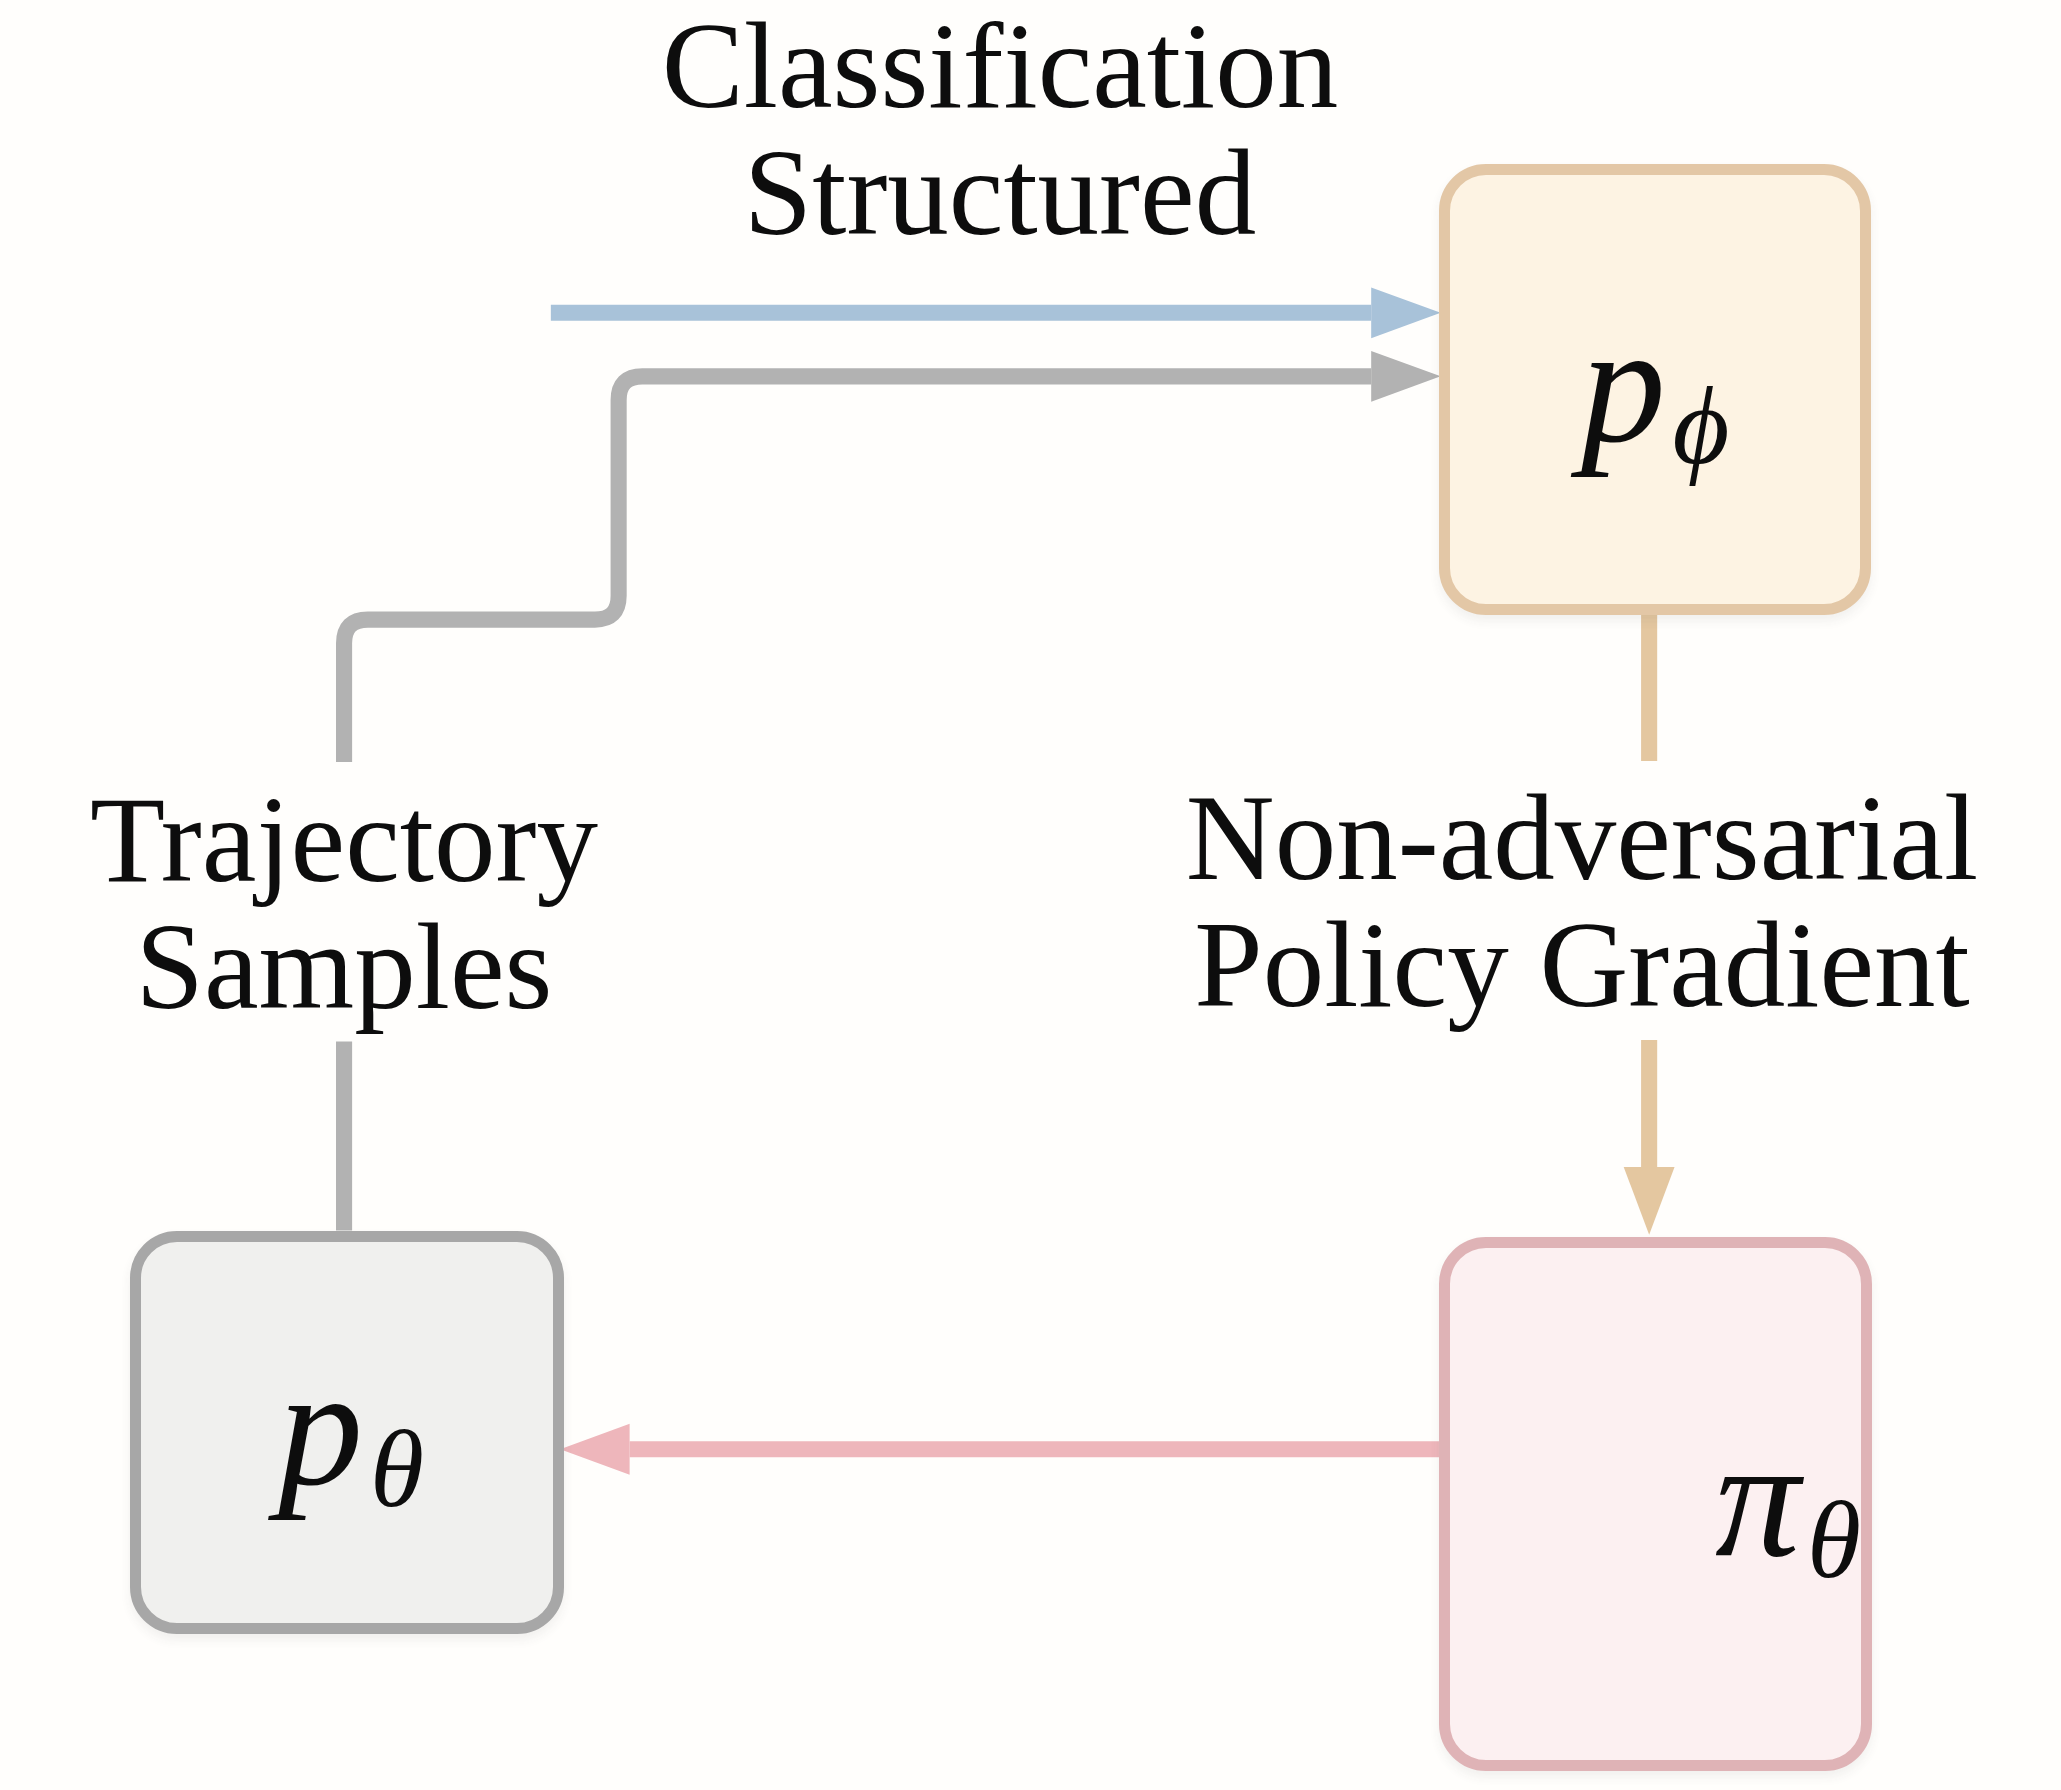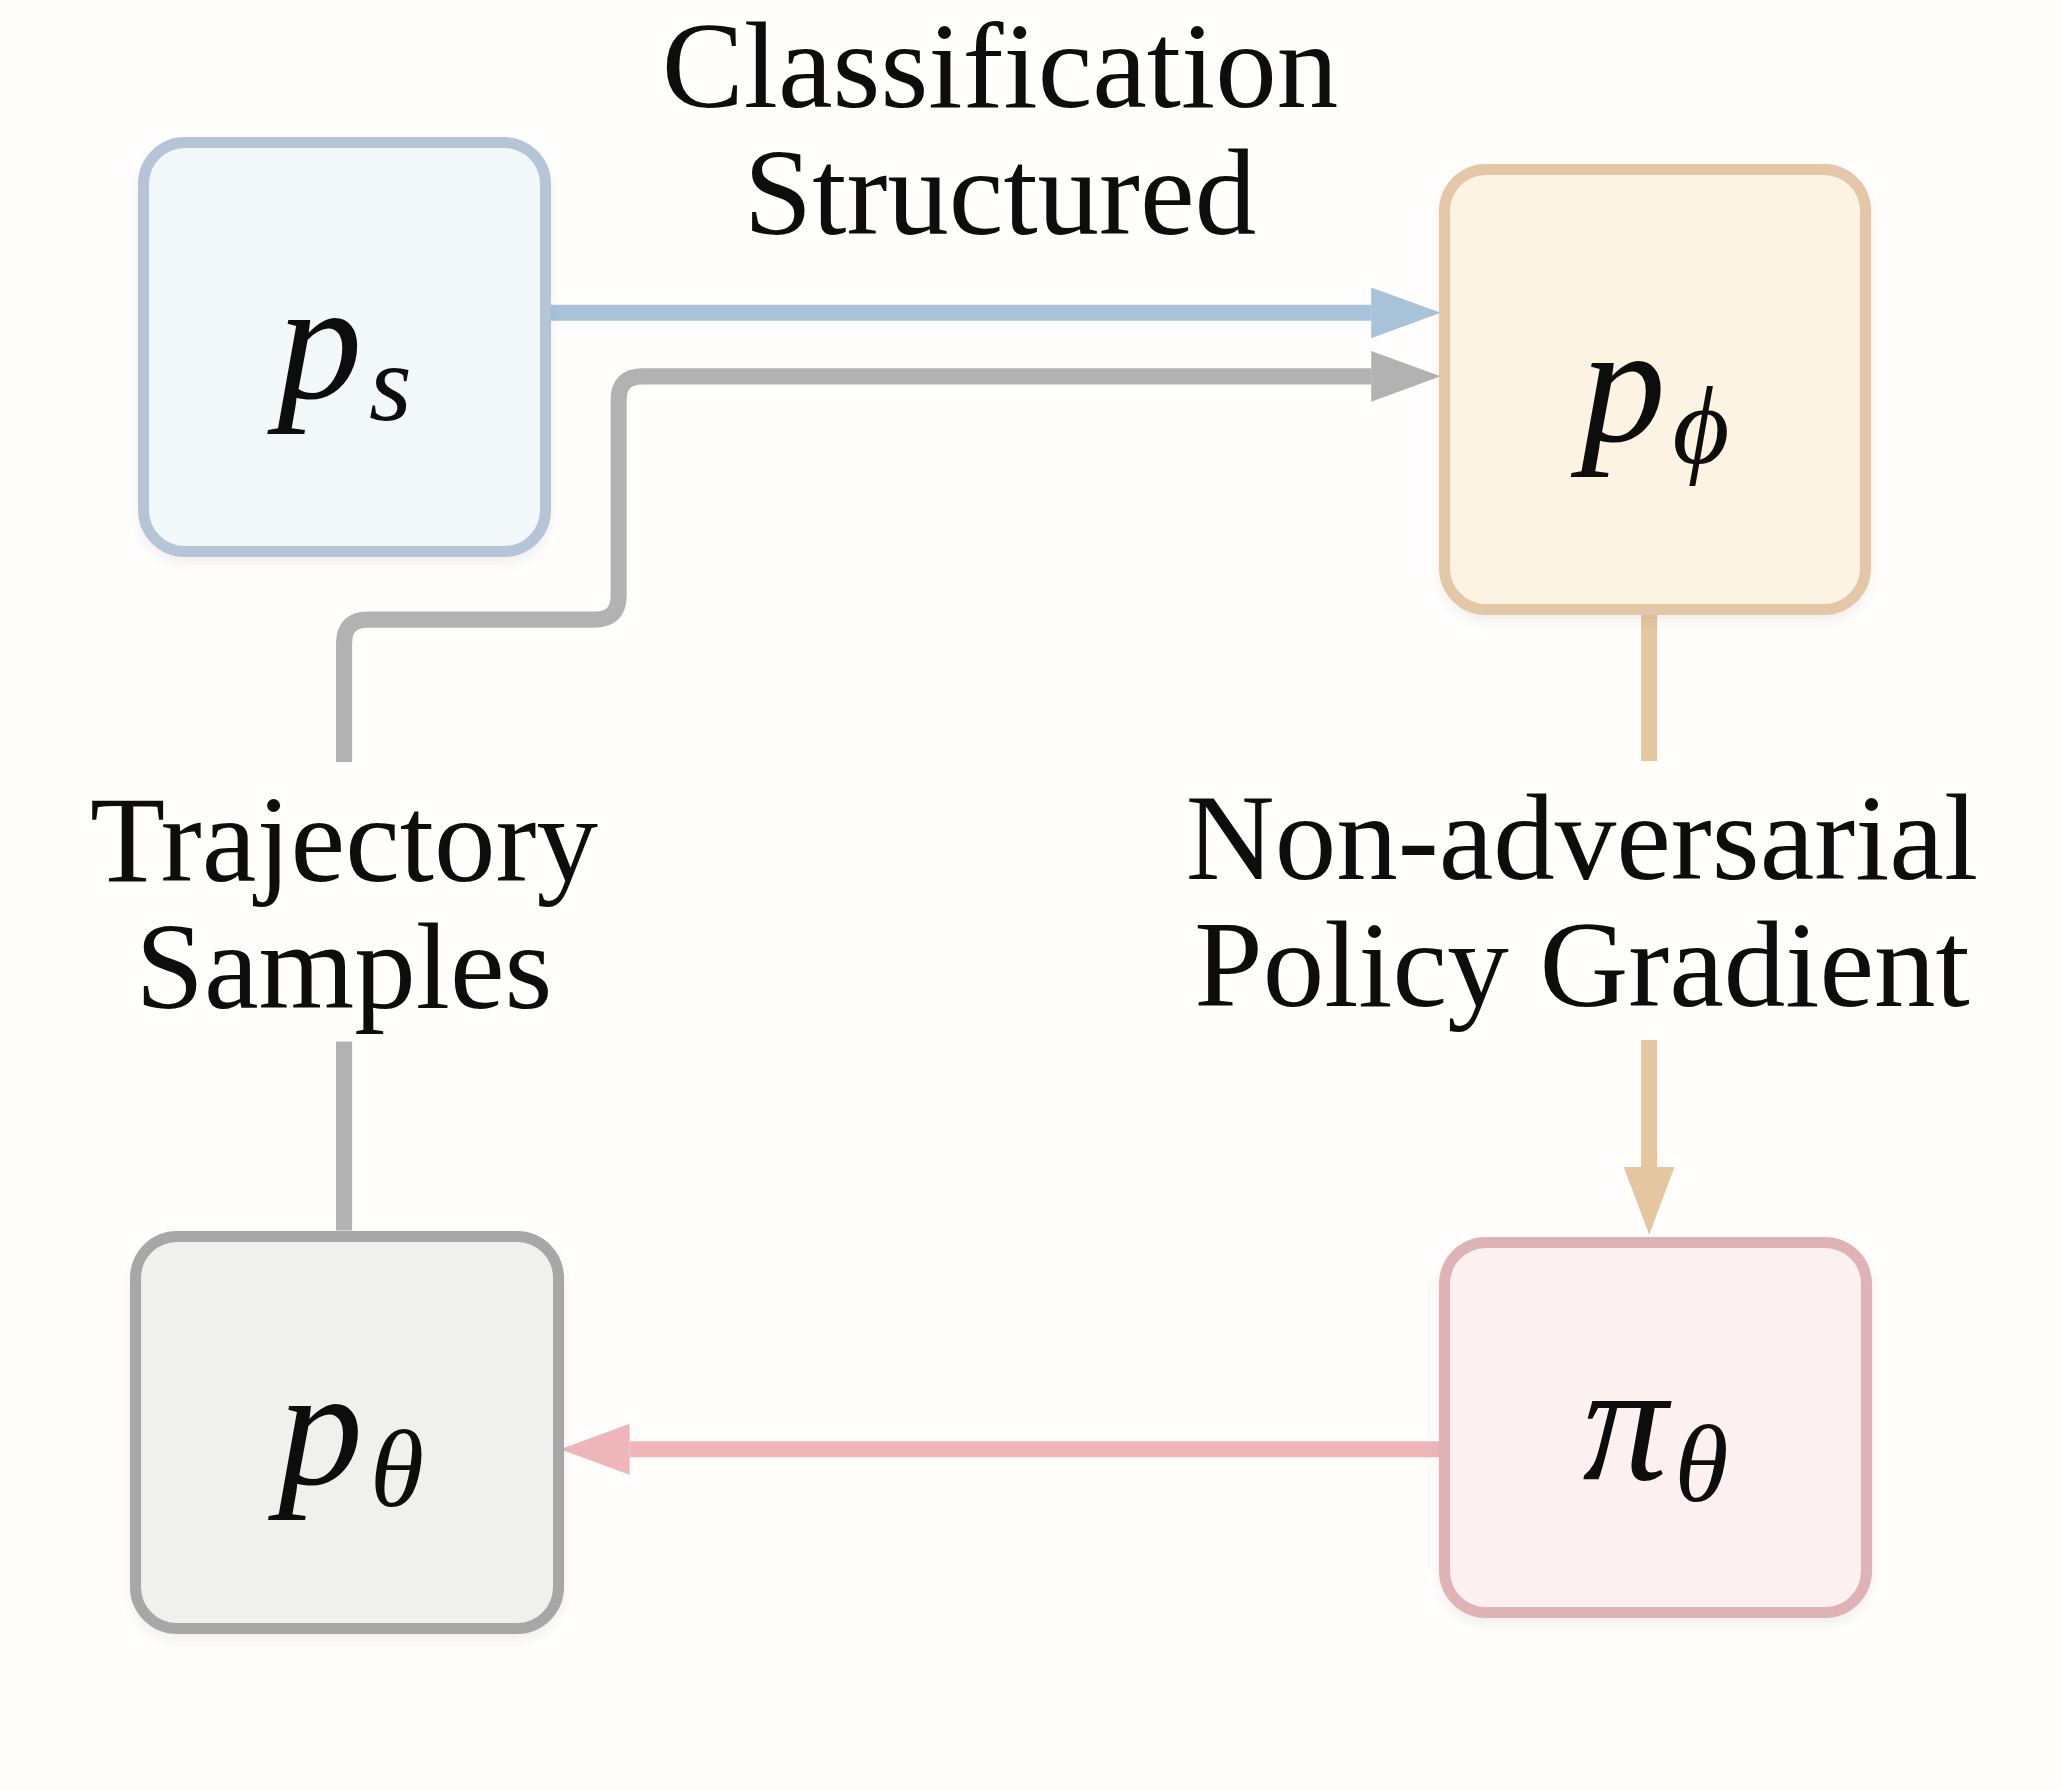--- a/index.html
+++ b/index.html
@@ -33,21 +33,21 @@
     white-space: nowrap;
   }
   .node-label .sub {
     font-size: 110px;
     vertical-align: -0.20em;
     margin-left: 6.8px;
   }
   #node-p-s      { left: 138px;  top: 137px;  width: 413px; height: 420px; }
   #node-p-phi    { left: 1439px; top: 136px;  width: 432px; height: 451px; }
   #node-p-theta  { left: 130px;  top: 1231px; width: 434px; height: 403px; padding-left: 8px; }
-  #node-pi-theta { left: 1439px; top: 1237px; width: 433px; height: 381px; }
+  #node-pi-theta { left: 1439px; top: 1237px; width: 433px; height: 534px; justify-content: flex-end; }
 
   
   .caption {
     position: absolute;
     transform: translateX(-50%);
     width: 1102px;
     text-align: center;
     font-size: 123px;
     line-height: 127px;
     color: #0d0d0d;
@@ -94,23 +94,20 @@
       <path d="M 1946 1227 V 1377" stroke="#e4c7a0"></path>
       <polygon points="1916,1377 1976,1377 1946,1457" fill="#e4c7a0"></polygon>
     </g>
 
     <g>
       <line x1="1698" y1="1710" x2="743" y2="1710" stroke="#eeb6bb"></line>
       <polygon points="743,1680 743,1740 661,1710" fill="#eeb6bb"></polygon>
     </g>
   </svg>
 
-  <div class="node" id="node-p-s" style="border-color: rgb(181, 196, 215); background: rgb(242, 247, 250);">
-    <span class="node-label"><span>p</span><span class="sub">s</span></span>
-  </div>
 
   <div class="node" id="node-p-phi" style="border-color: rgb(227, 199, 166); background: rgb(253, 243, 227); margin-top: 28px;">
     <span class="node-label"><span>p</span><span class="sub">ϕ</span></span>
   </div>
 
   <div class="node" id="node-p-theta" style="border-color: rgb(167, 167, 167); background: rgb(240, 240, 238);">
     <span class="node-label"><span>p</span><span class="sub">θ</span></span>
   </div>
 
   <div class="node" id="node-pi-theta" style="border-color: rgb(223, 179, 182); background: rgb(252, 240, 241);">

